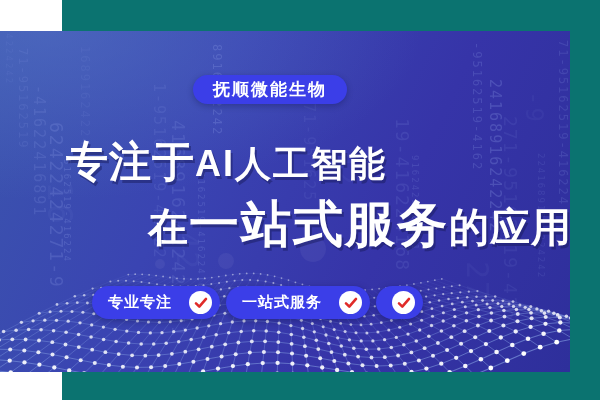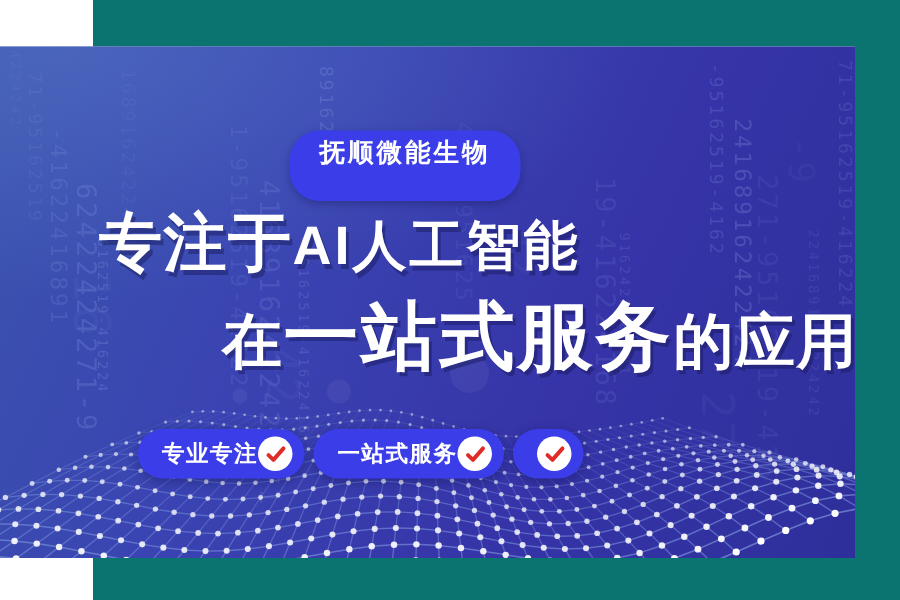--- a/index.html
+++ b/index.html
@@ -39,22 +39,22 @@
   }
 
   
   .bokeh{position:absolute;border-radius:50%;background:rgba(255,255,255,.05);}
 
   
   .mesh{position:absolute;left:0;bottom:0;width:570px;height:120px;}
 
   
   .brand-pill{
-    position:absolute;left:193px;top:56px;
-    padding:6px 20px 24px 20px;
+    position:absolute;left:193px;top:44px;
+    padding:6px 20px 6px 20px;
     background:#3b3ee8;
     border-radius:20px;
     color:#ffffff;
     font-size:17px;font-weight:bold;letter-spacing:2px;
     line-height:1;
     box-shadow:0 2px 6px rgba(10,12,60,.30);
     white-space:nowrap;
   }
 
   
@@ -64,21 +64,21 @@
     text-shadow:2px 3px 0 rgba(22,24,86,.45);
   }
   .h1{position:absolute;left:66px;top:0;font-size:42px;letter-spacing:1px;}
   .h1 .big{font-size:36px;letter-spacing:2px;}
   .h2{position:absolute;left:148px;top:58px;font-size:40px;letter-spacing:1px;}
   .h2 .big{font-size:50px;letter-spacing:2px;}
 
   
   .features{position:absolute;left:92px;top:255px;display:flex;gap:6px;}
   .feat{
-    display:flex;align-items:center;gap:0;
+    display:flex;align-items:center;gap:17px;
     background:#3b3ee8;
     border-radius:18px;
     padding:5px 8px 5px 16px;
     box-shadow:0 2px 7px rgba(10,12,60,.35);
     white-space:nowrap;
   }
   .feat-label{color:#fff;font-size:15px;font-weight:bold;letter-spacing:1px;}
   .chk{
     width:23px;height:23px;border-radius:50%;
     background:#ffffff;

